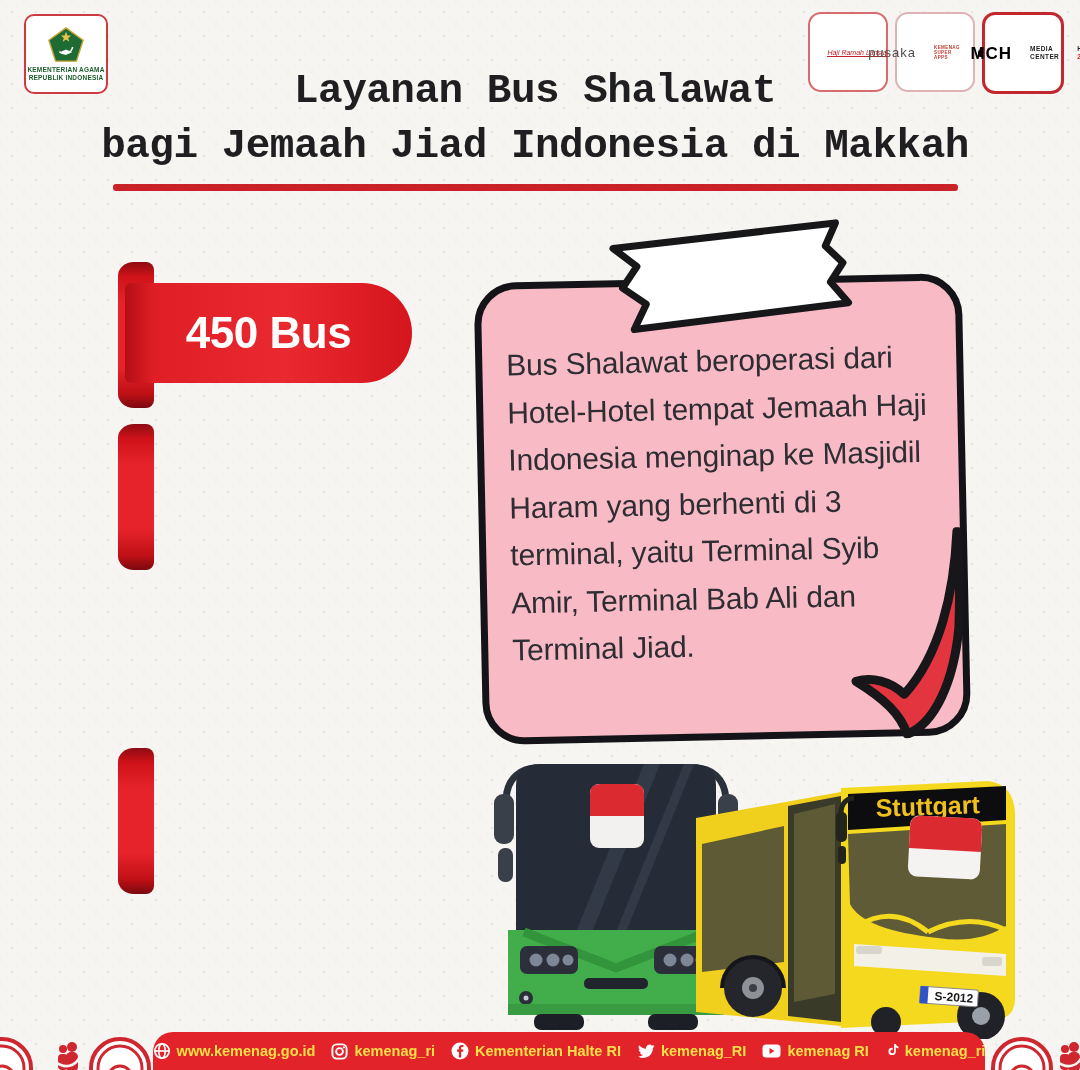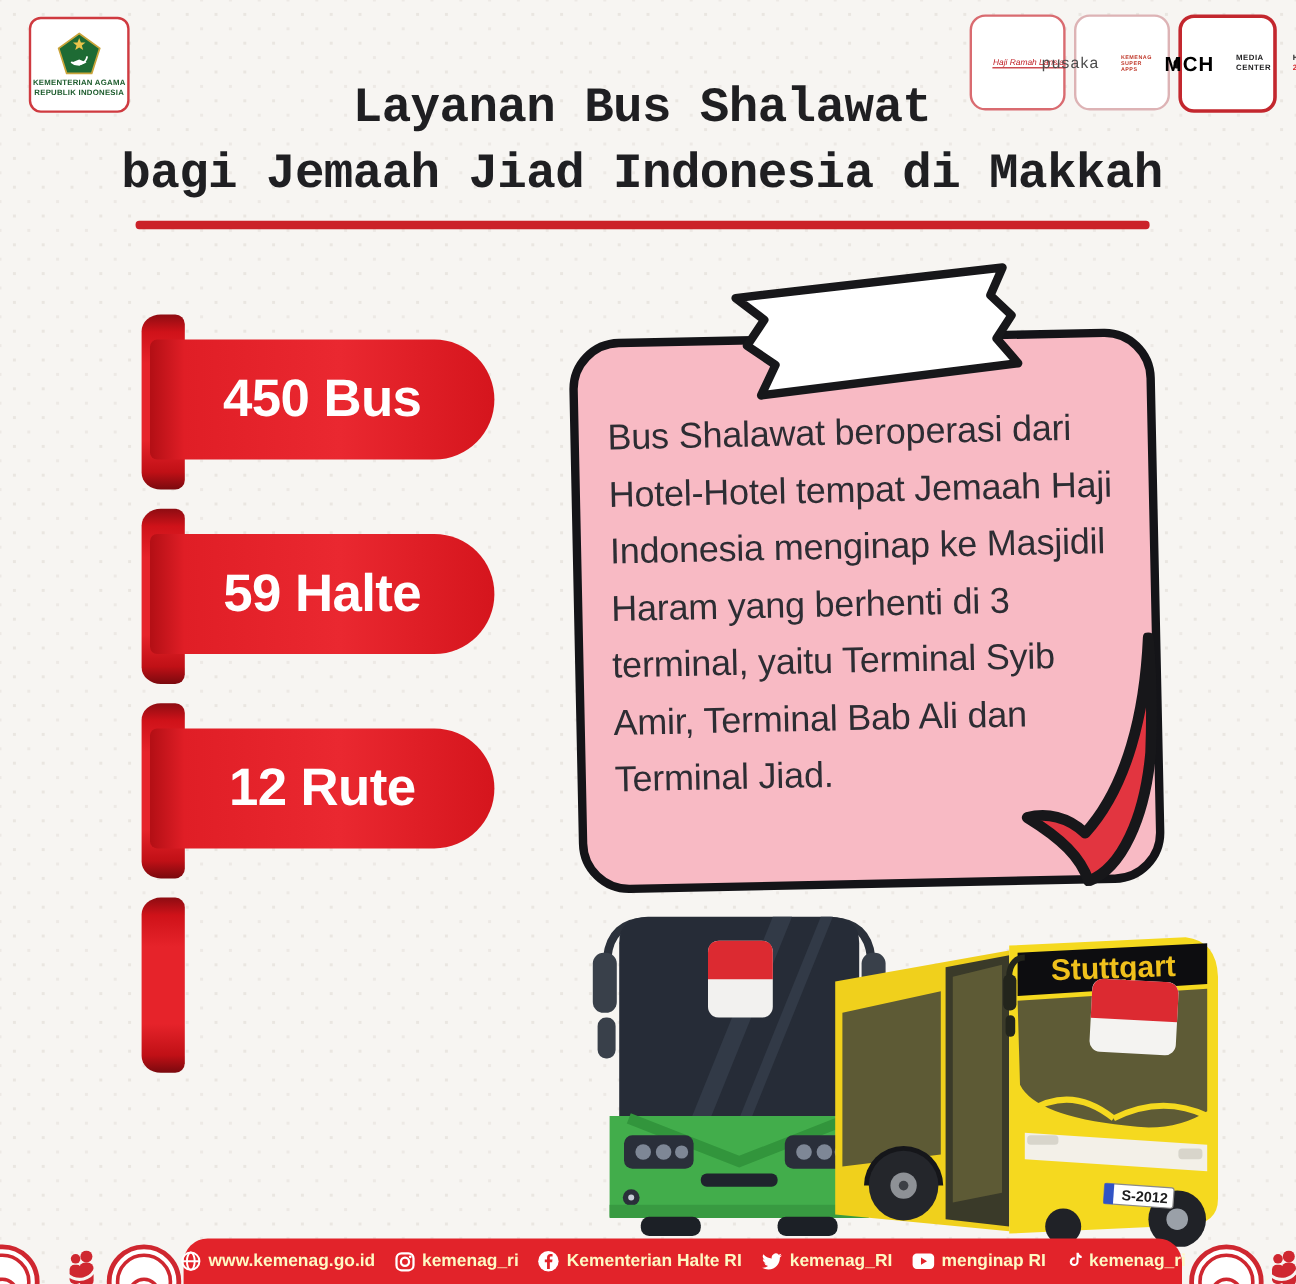--- a/index.html
+++ b/index.html
@@ -63,21 +63,21 @@
   .note-curl{position:absolute;right:-9px;bottom:-9px;width:160px;height:210px;}
   .tape{position:absolute;left:130px;top:0;width:252px;height:102px;transform:rotate(-5deg);z-index:3;}
   
   .buses{position:absolute;left:458px;top:754px;width:570px;height:285px;}
   
   .deco{position:absolute;z-index:1;}
   .footer-bar{
     position:absolute;left:153px;top:1032px;width:832px;height:38px;z-index:2;
     background:#e2232a;border-radius:20px 20px 0 0;
     display:flex;align-items:center;justify-content:center;gap:16px;
-    color:#fef9c3;font-size:14.5px;font-weight:bold;
+    color:#fde047;font-size:14.5px;font-weight:bold;
   }
   .f-link{display:flex;align-items:center;gap:6px;white-space:nowrap;}
   .f-link svg{display:block;}
 </style>
 </head>
 <body>
 
 <div class="canvas">
 
   <div class="kemenag-card">
@@ -132,25 +132,20 @@
       <div class="mch-sub"><span>HAJI</span> <span class="yr">2023</span></div>
     </div>
   </div>
 
   <div class="ribbon" style="top:262px">
     <div class="strip"></div>
     <div class="pill">450 Bus</div>
   </div>
   <div class="ribbon" style="top:424px">
     <div class="strip"></div>
-    <div class="pill">59 Halte</div>
-  </div>
-  <div class="ribbon" style="top:586px">
-    <div class="strip"></div>
-    <div class="pill">12 Rute</div>
   </div>
   <div class="ribbon" style="top:748px">
     <div class="strip"></div>
   </div>
 
   <div class="note-wrap">
     <div class="note-inner">
       <div class="note-card">
         <div class="note-text">Bus Shalawat beroperasi dari Hotel-Hotel tempat Jemaah Haji Indonesia menginap ke Masjidil Haram yang berhenti di 3 terminal, yaitu Terminal Syib Amir, Terminal Bab Ali dan Terminal Jiad.</div>
         <svg class="note-curl" viewBox="0 0 160 210">
@@ -294,21 +289,21 @@
       <svg width="18" height="15" viewBox="0 0 24 20">
         <path d="M23.4 2.8c-.8.4-1.7.6-2.6.8a4.5 4.5 0 0 0 2-2.5c-.9.5-1.9.9-2.9 1.1A4.5 4.5 0 0 0 12.2 6.3 12.8 12.8 0 0 1 2.9 1.6a4.5 4.5 0 0 0 1.4 6 4.4 4.4 0 0 1-2-.6v.1c0 2.2 1.5 4 3.6 4.4a4.5 4.5 0 0 1-2 .1 4.5 4.5 0 0 0 4.2 3.1A9 9 0 0 1 1.5 16.6a12.7 12.7 0 0 0 6.9 2c8.3 0 12.8-6.9 12.8-12.8v-.6c.9-.6 1.6-1.4 2.2-2.4z" fill="#fff"></path>
       </svg>
       <span>kemenag_RI</span>
     </div>
     <div class="f-link">
       <svg width="19" height="14" viewBox="0 0 19 14">
         <rect x="0.5" y="0.5" width="18" height="13" rx="3.5" fill="#fff"></rect>
         <polygon points="7.5,4 12.5,7 7.5,10" fill="#e2232a"></polygon>
       </svg>
-      <span>menginap RI</span>
+      <span>kemenag RI</span>
     </div>
     <div class="f-link">
       <svg width="14" height="16" viewBox="0 0 24 26">
         <path d="M15.6 1h3a5.6 5.6 0 0 0 4.4 4.5v3.1a8.7 8.7 0 0 1-4.5-1.4v6.5a6.3 6.3 0 1 1-6.3-6.3c.3 0 .7 0 1 .1v3.2a3.2 3.2 0 1 0 2.4 3.1V1z" fill="#fff"></path>
       </svg>
       <span>kemenag_ri</span>
     </div>
   </div>
 
 </div>

